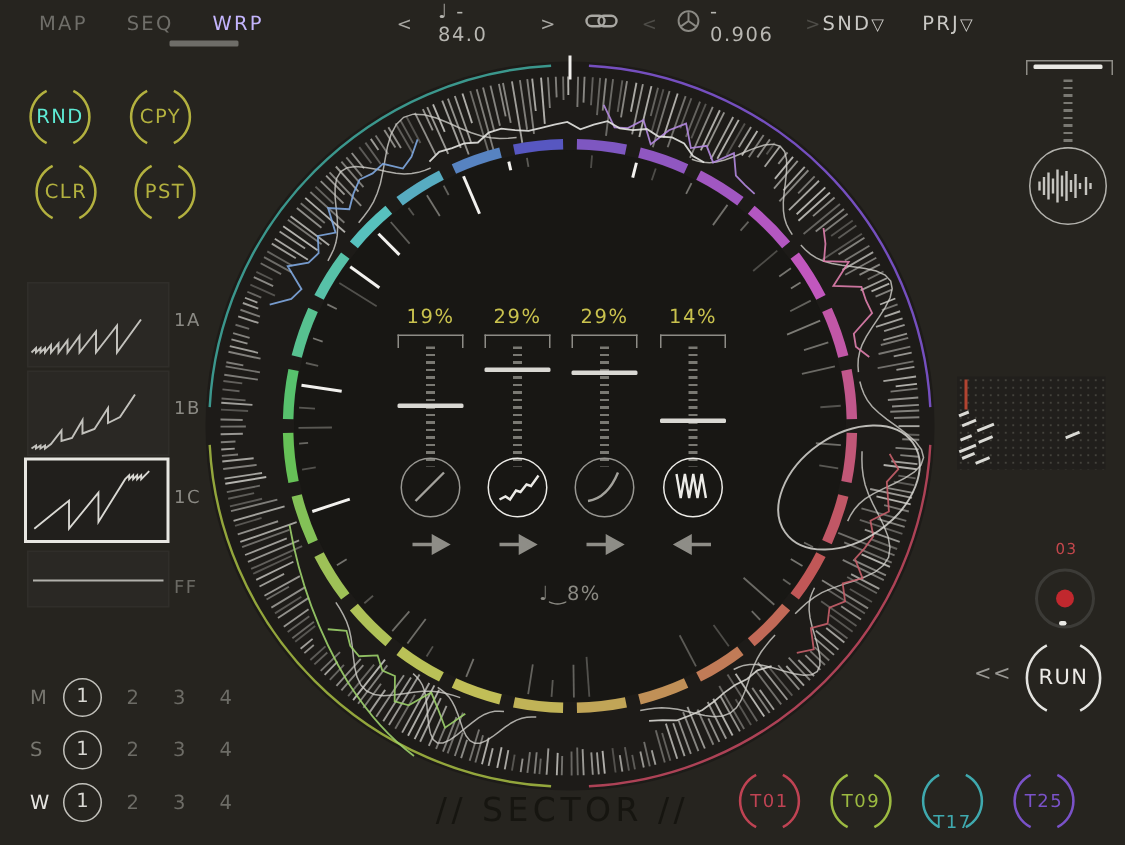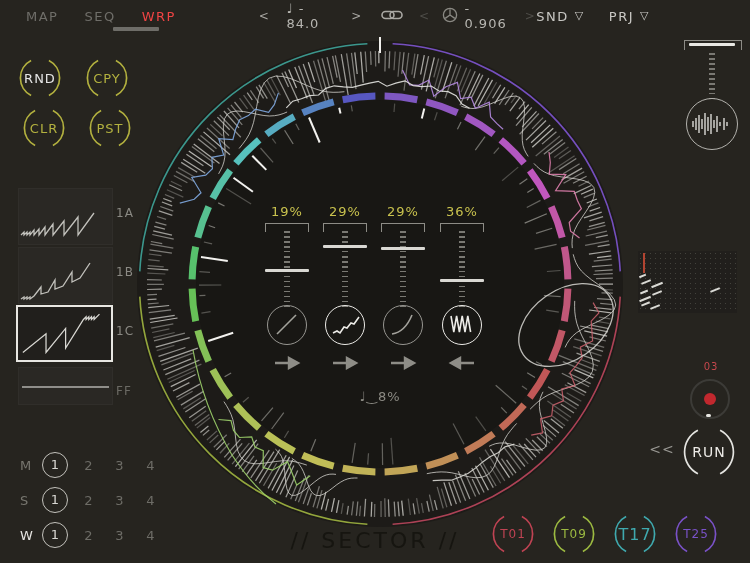--- a/index.html
+++ b/index.html
@@ -8,26 +8,26 @@
     background:#26241f;
     font-family:"DejaVu Sans","Liberation Sans",sans-serif;
     color:#c8c7c3;-webkit-font-smoothing:antialiased;
   }
   .abs{position:absolute}
   .ctr{display:flex;align-items:center;justify-content:center}
 
   
   .topbar{position:absolute;left:0;top:0;width:672px;height:32px;display:flex;align-items:center;font-size:13px;letter-spacing:1.5px}
   .tab{color:#6f6e69;margin-left:26px;cursor:default}
-  .tab.active{color:#ef4444}
+  .tab.active{color:#c4b5fd}
   .tab-underline{position:absolute;left:113px;top:27px;width:46px;height:4px;background:#6e6d68;border-radius:1px}
   .chev{color:#a9a8a3;font-size:12px}
   .chev.dim{color:#4e4d48}
   .tb-val{color:#b7b6b1;letter-spacing:1px}
-  .menu{color:#c9c8c4;display:flex;gap:6px}
+  .menu{color:#c9c8c4;display:flex;align-items:center;}
   .tri{font-size:11px;color:#c9c8c4}
 
   
   .arcbtn{position:absolute;display:flex;align-items:center;justify-content:center;letter-spacing:1px}
   .arcbtn svg{position:absolute;left:0;top:0}
   .arcbtn span{position:relative;z-index:2}
 
   
   .slot{position:absolute;left:18px;width:93px;background:#2a2824;border:1px solid rgba(255,255,255,0.03)}
   .slot.selected{border:2px solid #e8e7e2;margin-left:-2px;background:#211f1c}
@@ -520,21 +520,21 @@
   <div class="menu">
     <span>SND</span>
       <span class="tri">▽</span>
   </div>
   <div class="menu" style="margin:0 22px 0 24px">
     <span>PRJ</span>
       <span class="tri">▽</span>
   </div>
 </div>
 
-<div class="arcbtn" style="left:19px;top:57px;width:42px;height:42px;font-size:13px;color:#e5e5e5">
+<div class="arcbtn" style="left:19px;top:57px;width:42px;height:42px;font-size:13px;color:#5eead4">
     <svg width="42" height="42">
       <path d="M29.9,3.6 A19.5,19.5 0 0 1 29.9,38.4" fill="none" stroke="#b3b13f" stroke-width="1.7"></path>
       <path d="M12.1,38.4 A19.5,19.5 0 0 1 12.1,3.6" fill="none" stroke="#b3b13f" stroke-width="1.7"></path>
     </svg>
   <span>RND</span>
   </div>
 <div class="arcbtn" style="left:86px;top:57px;width:42px;height:42px;font-size:13px;color:#b3b13f">
     <svg width="42" height="42">
       <path d="M29.9,3.6 A19.5,19.5 0 0 1 29.9,38.4" fill="none" stroke="#b3b13f" stroke-width="1.7"></path>
       <path d="M12.1,38.4 A19.5,19.5 0 0 1 12.1,3.6" fill="none" stroke="#b3b13f" stroke-width="1.7"></path>
@@ -618,21 +618,21 @@
     <div class="cs-track"></div>
   <div class="cs-handle" style="top: 40.985px;"></div>
 </div>
 <div class="cslider" style="left:374px">
   <div class="cs-label">29%</div>
   <div class="cs-bracket"></div>
     <div class="cs-track"></div>
   <div class="cs-handle" style="top: 43.01px;"></div>
 </div>
 <div class="cslider" style="left:433px">
-  <div class="cs-label">36%</div>
+  <div class="cs-label">14%</div>
   <div class="cs-bracket"></div>
     <div class="cs-track"></div>
   <div class="cs-handle" style="top: 74.6px;"></div>
 </div>
 
 <div class="shape" style="left:267px"><svg width="37" height="37" viewBox="0 0 37 37">
       <path d="M9,28 L28,9" fill="none" stroke="#a3a29c" stroke-width="1.6"></path>
     </svg></div>
 <div class="shape selected" style="left:325px"><svg width="37" height="37" viewBox="0 0 37 37">
       <path d="M7,27 l4,-2 3,2 4,-6 3,1 4,-5 3,1 5,-7" fill="none" stroke="#ecebe7" stroke-width="1.6"></path>
@@ -718,21 +718,21 @@
     </svg>
   <span>T01</span>
   </div>
 <div class="arcbtn" style="left: 553px; top: 513px; width: 42px; height: 42px; font-size: 12px; color: rgb(156, 186, 65);">
     <svg width="42" height="42">
       <path d="M29.9,3.6 A19.5,19.5 0 0 1 29.9,38.4" fill="none" stroke="#9cba41" stroke-width="1.7"></path>
       <path d="M12.1,38.4 A19.5,19.5 0 0 1 12.1,3.6" fill="none" stroke="#9cba41" stroke-width="1.7"></path>
     </svg>
   <span>T09</span>
   </div>
-<div class="arcbtn" style="left: 614px; top: 513px; width: 42px; height: 42px; font-size: 16px; color: rgb(63, 169, 174);">
+<div class="arcbtn" style="left: 614px; top: 513px; width: 42px; height: 42px; font-size: 12px; color: rgb(63, 169, 174); align-items: flex-end;">
     <svg width="42" height="42">
       <path d="M29.9,3.6 A19.5,19.5 0 0 1 29.9,38.4" fill="none" stroke="#3fa9ae" stroke-width="1.7"></path>
       <path d="M12.1,38.4 A19.5,19.5 0 0 1 12.1,3.6" fill="none" stroke="#3fa9ae" stroke-width="1.7"></path>
     </svg>
   <span>T17</span>
   </div>
 <div class="arcbtn" style="left: 675px; top: 513px; width: 42px; height: 42px; font-size: 12px; color: rgb(122, 82, 200);">
     <svg width="42" height="42">
       <path d="M29.9,3.6 A19.5,19.5 0 0 1 29.9,38.4" fill="none" stroke="#7a52c8" stroke-width="1.7"></path>
       <path d="M12.1,38.4 A19.5,19.5 0 0 1 12.1,3.6" fill="none" stroke="#7a52c8" stroke-width="1.7"></path>

